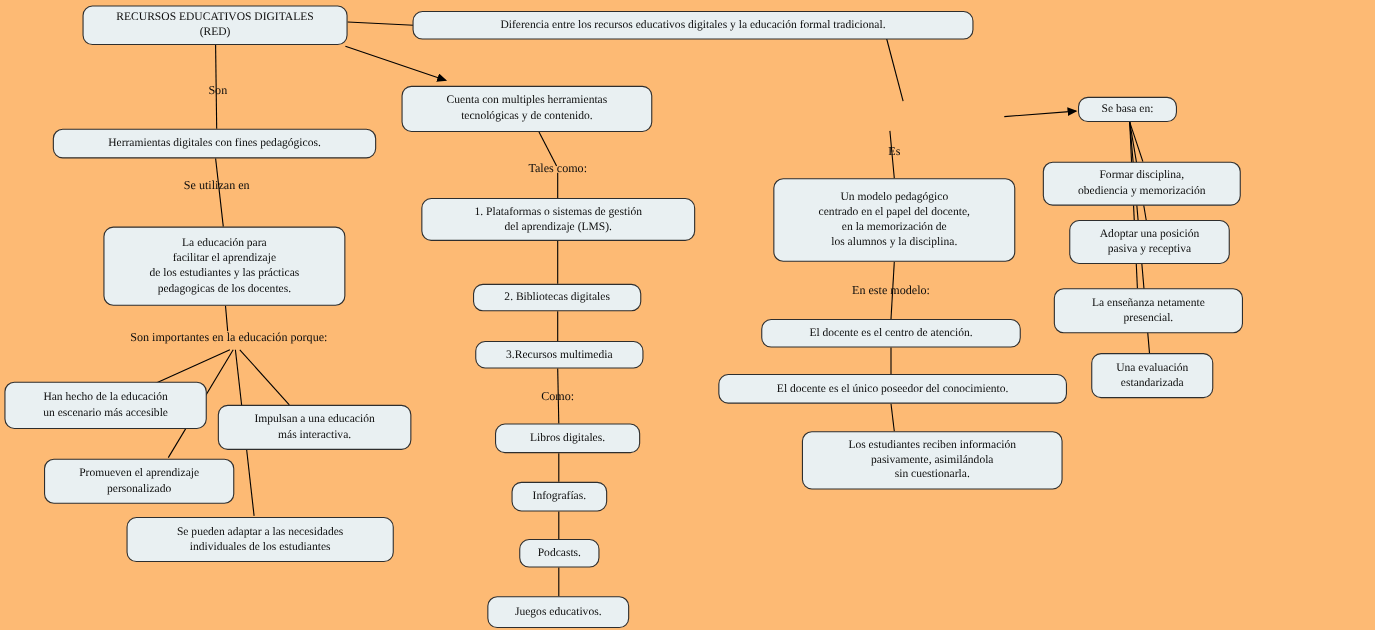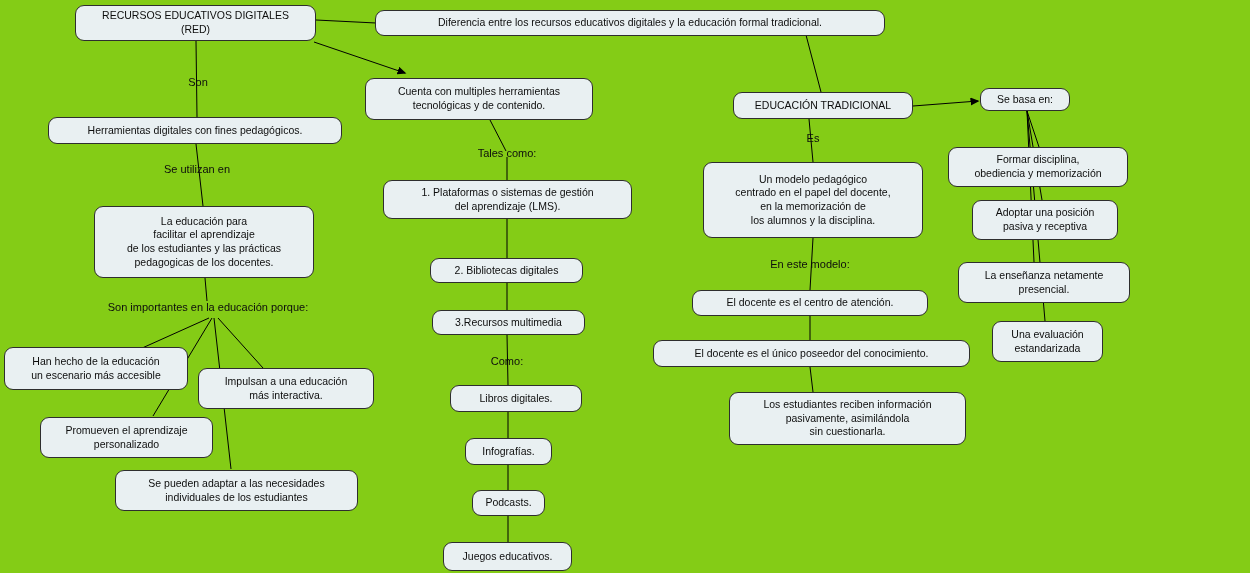--- a/index.html
+++ b/index.html
@@ -1,18 +1,18 @@
 <!DOCTYPE html>
 <html><head>
 <meta charset="utf-8">
 <style>
   html,body{margin:0;padding:0;background:#ffffff;}
   .canvas{
-    position:relative;width:1250px;height:573px;background:#84cc16;
-    font-family:Liberation Sans, sans-serif;overflow:hidden;
+    position:relative;width:1250px;height:573px;background:#fdba74;
+    font-family:Liberation Serif, serif;overflow:hidden;
   }
   .links{position:absolute;left:0;top:0;width:1250px;height:573px;z-index:1;}
   .node{
     position:absolute;box-sizing:border-box;z-index:2;
     background:#e9f0f2;border:1px solid #2e2e2e;border-radius:9px;
     display:flex;align-items:center;justify-content:center;
     text-align:center;font-size:10.5px;line-height:1.3;color:#0d0d0d;
     white-space:pre-line;padding:1px 4px;
   }
   .plabel{
@@ -80,21 +80,20 @@
   <div class="node" style="left:365px;top:78px;width:228px;height:42px;">Cuenta con multiples herramientas
 tecnológicas y de contenido.</div>
   <div class="node" style="left:383px;top:180px;width:249px;height:39px;">1. Plataformas o sistemas de gestión
 del aprendizaje (LMS).</div>
   <div class="node" style="left:430px;top:258px;width:153px;height:25px;">2. Bibliotecas digitales</div>
   <div class="node" style="left:432px;top:310px;width:153px;height:25px;">3.Recursos multimedia</div>
   <div class="node" style="left:450px;top:385px;width:132px;height:27px;">Libros digitales.</div>
   <div class="node" style="left:465px;top:438px;width:87px;height:27px;">Infografías.</div>
   <div class="node" style="left:472px;top:490px;width:73px;height:26px;">Podcasts.</div>
   <div class="node" style="left:443px;top:542px;width:129px;height:29px;">Juegos educativos.</div>
-  <div class="node" style="left:733px;top:92px;width:180px;height:27px;">EDUCACIÓN TRADICIONAL</div>
   <div class="node" style="left:703px;top:162px;width:220px;height:76px;">Un modelo pedagógico
 centrado en el papel del docente,
 en la memorización de
 los alumnos y la disciplina.</div>
   <div class="node" style="left:692px;top:290px;width:236px;height:26px;">El docente es el centro de atención.</div>
   <div class="node" style="left:653px;top:340px;width:317px;height:27px;">El docente es el único poseedor del conocimiento.</div>
   <div class="node" style="left:689px;top:392px;width:237px;height:53px;margin-left:40px;">Los estudiantes reciben información
 pasivamente, asimilándola
 sin cuestionarla.</div>
   <div class="node" style="left:980px;top:88px;width:90px;height:23px;">Se basa en:</div>

